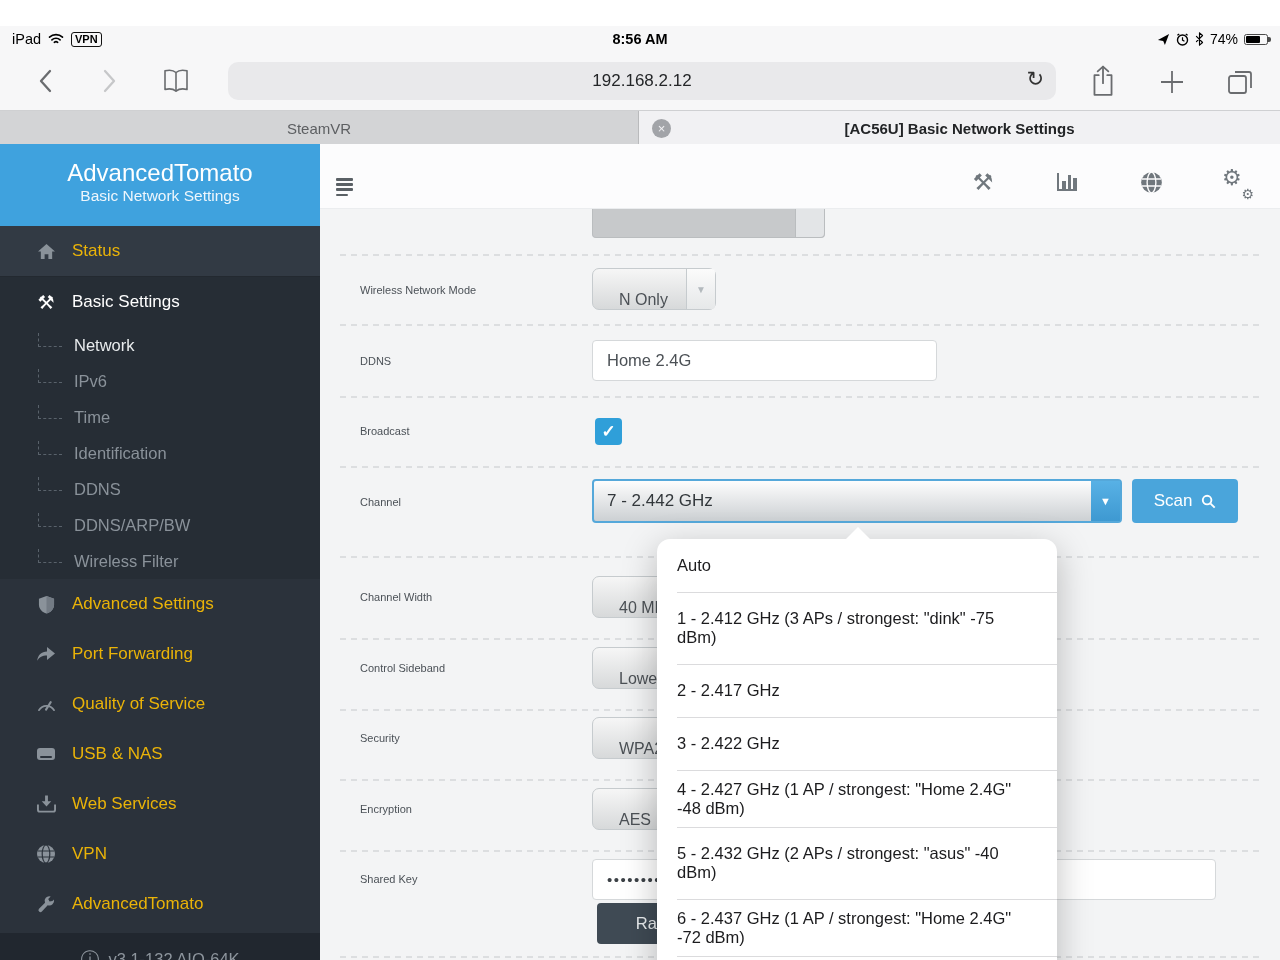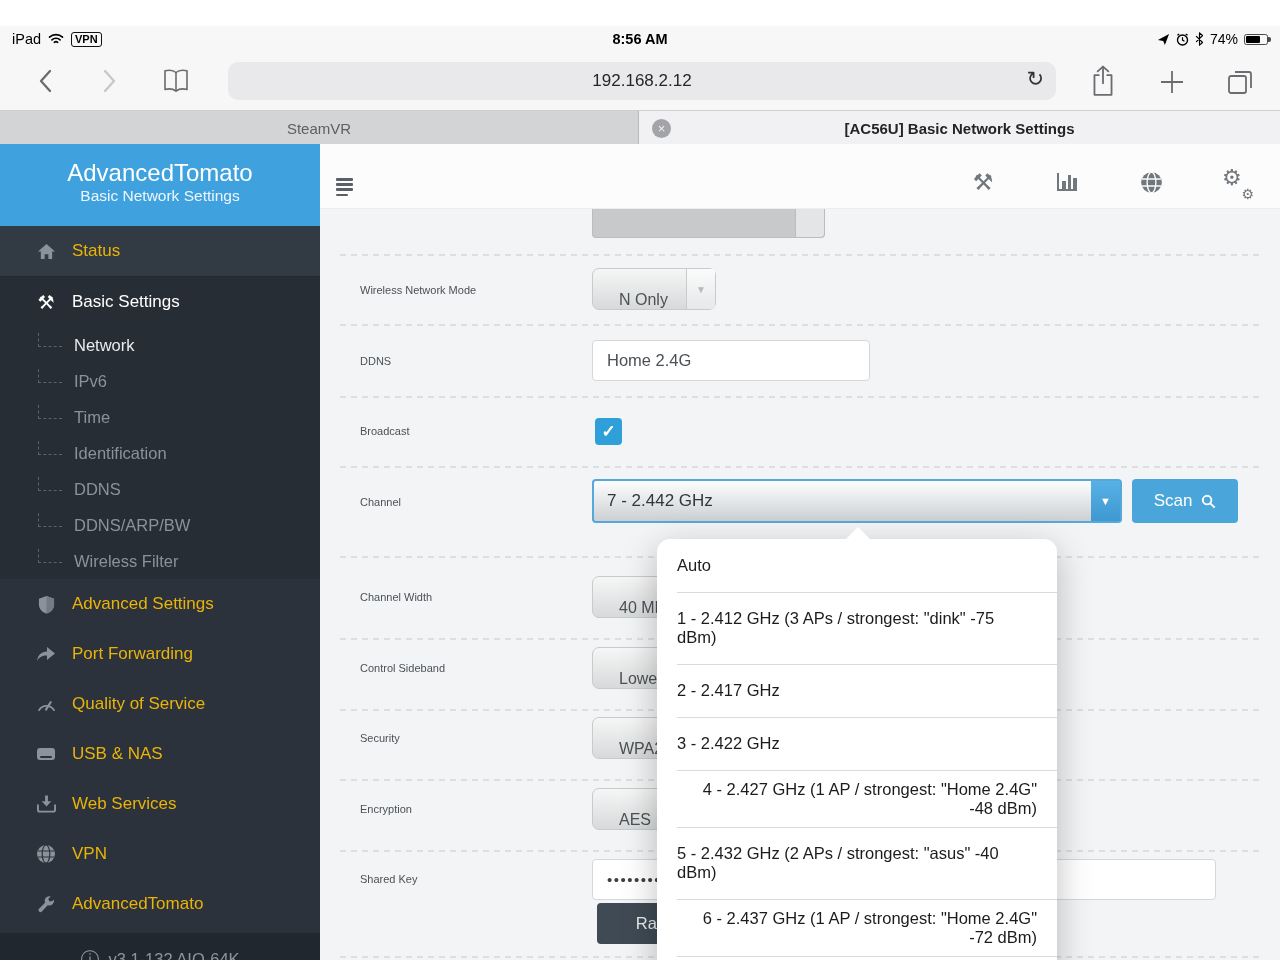--- a/index.html
+++ b/index.html
@@ -74,21 +74,21 @@
   .dark-btn{position:absolute;left:597px;top:877px;width:140px;height:41px;background:#3f4a54;border-radius:4px;color:#e9ecee;font-size:16.5px;display:flex;align-items:center;justify-content:center;}
   .clipped-sel{position:absolute;left:592px;top:183px;width:233px;height:29px;background:#c7c9cb;border:1px solid #babdbf;border-top:none;border-radius:0 0 4px 4px;box-sizing:border-box;}
   .clipped-sel .arr2{position:absolute;right:0;top:0;bottom:0;width:28px;background:#e3e5e7;border-left:1px solid #babdbf;border-radius:0 0 4px 0;}
   .bottom-sel{position:absolute;left:592px;top:946px;width:233px;height:14px;background:linear-gradient(#f6f6f6,#ececed);border:1px solid #c6cbce;border-bottom:none;border-radius:4px 4px 0 0;box-sizing:border-box;}
 
   
   .popup{position:absolute;left:657px;top:513px;width:400px;background:#ffffff;border-radius:13px;box-shadow:0 10px 35px rgba(0,0,0,0.25);z-index:40;}
   .popup::before{content:"";position:absolute;top:-12px;left:188px;border-left:13px solid transparent;border-right:13px solid transparent;border-bottom:13px solid #fff;}
   .dd-item{position:relative;padding:17px 20px;font-size:16.5px;line-height:19px;color:#1c1c1e;}
   .dd-item + .dd-item::before{content:"";position:absolute;left:20px;right:0;top:0;height:1px;background:#dbdbdd;}
-  .dd-item.wrap{padding:10px 20px 9px;text-align:right;}
+  .dd-item.wrap{padding:10px 20px 9px;}
   .dd-item.selected{display:flex;justify-content:space-between;align-items:center;padding-right:18px;}
   .dd-check{color:#1b7ee2;font-size:20px;font-weight:700;}
 
   svg{display:block;}
 </style>
 </head>
 <body>
 
 <div id="screen">
 
@@ -337,21 +337,21 @@
   <div class="dashsep" style="top:228px;"></div>
 
   <div class="flabel" style="left:360px;top:253px;">Wireless Network Mode</div>
   <div class="sel" style="left:592px;top:242px;width:124px;">
     <span>N Only</span>
     <span class="arr">▼</span>
   </div>
   <div class="dashsep" style="top:298px;"></div>
 
   <div class="flabel" style="left:360px;top:324px;">DDNS</div>
-  <div class="tinput" style="left:592px;top:314px;width:278px;">
+  <div class="tinput" style="left:592px;top:314px;width:345px;">
     <span>Home 2.4G</span>
   </div>
   <div class="dashsep" style="top:370px;"></div>
 
   <div class="flabel" style="left:360px;top:394px;">Broadcast</div>
   <div class="checkbox" style="left:595px;top:392px;">
       <span>✓</span>
     </div>
   <div class="dashsep" style="top:440px;"></div>
 

